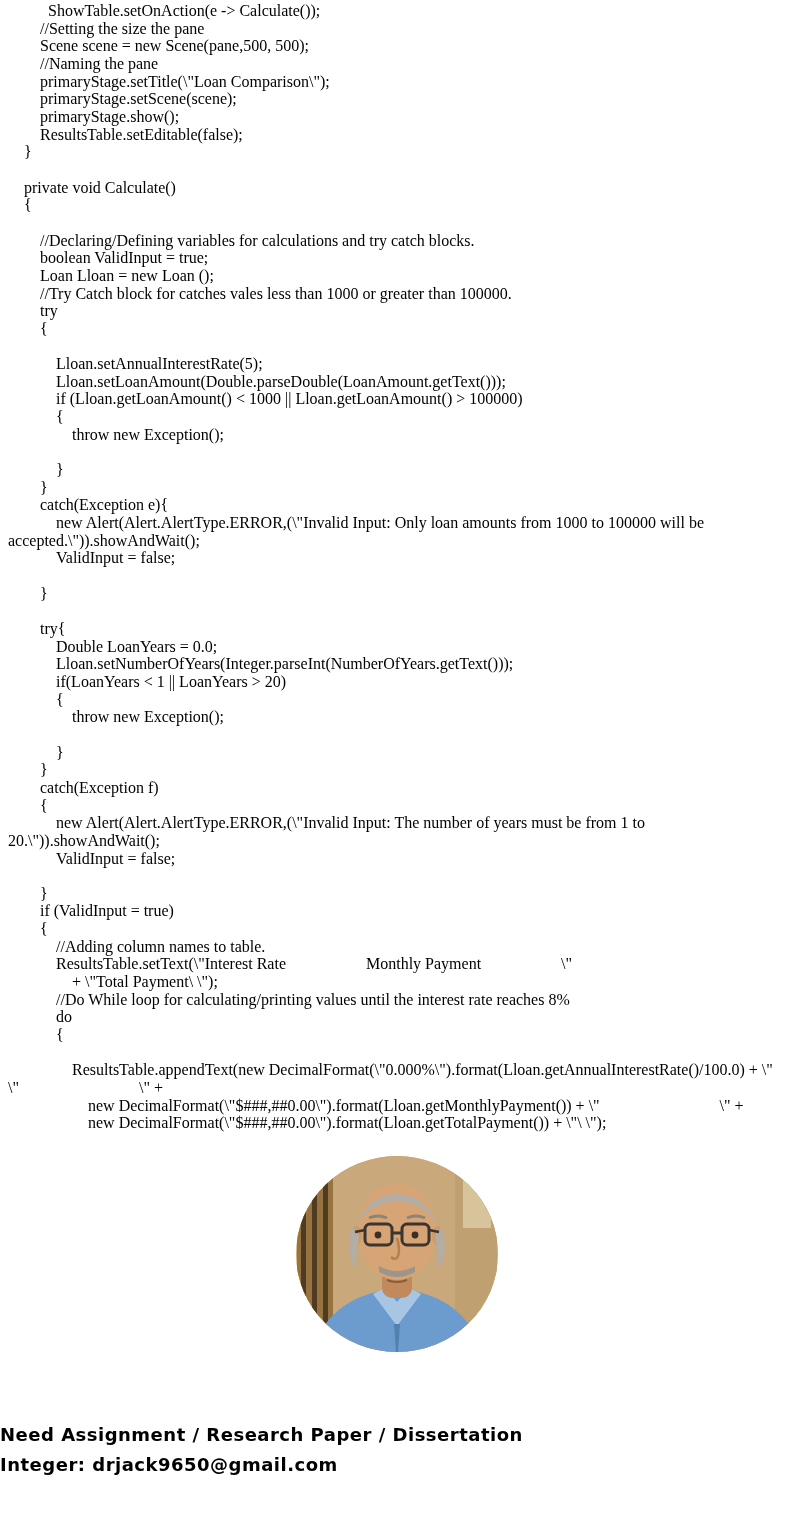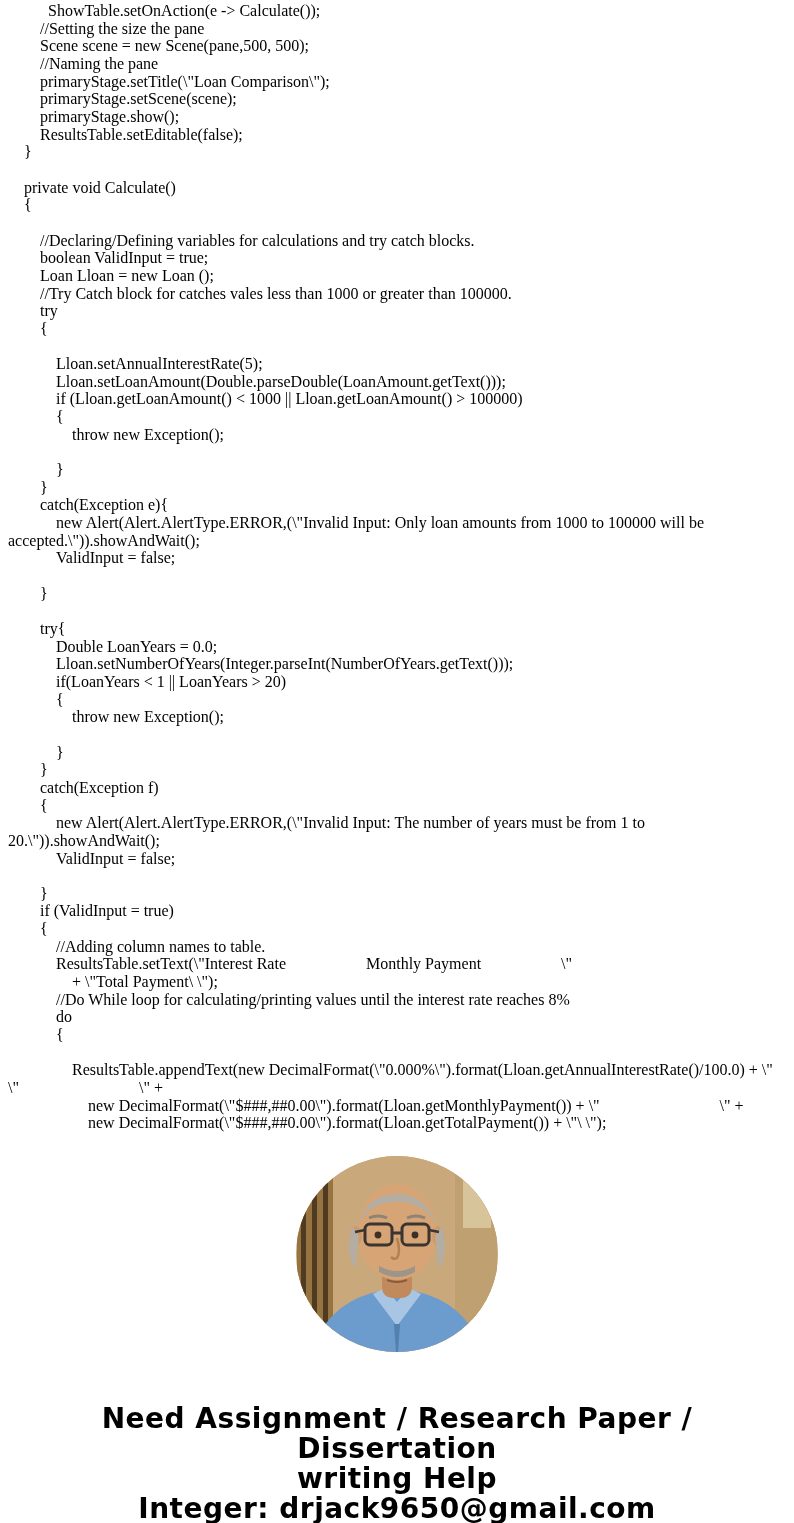--- a/index.html
+++ b/index.html
@@ -30,25 +30,25 @@
   .photo-wrap {
     width: 202px;
     height: 196px;
     margin: 22px auto 0 auto;
     border-radius: 50%;
     overflow: hidden;
     background: #c9a87c;
   }
   .photo-wrap svg { display: block; }
   .promo {
-    margin-top: 52px;
-    text-align: center;
+    margin-top: 68px;
+    text-align: left;
     font-family: "DejaVu Sans", "Liberation Sans", sans-serif;
     font-weight: bold;
-    font-size: 28px;
+    font-size: 18px;
     line-height: 30px;
     letter-spacing: 0.5px;
     color: #000000;
   }
 </style>
 </head>
 <body>
 
 <div class="page">
 
@@ -155,17 +155,16 @@
         <path d="M110 62 Q119 58 128 62" stroke="#8d8478" stroke-width="3" fill="none"></path>
         <path d="M100 82 Q104 96 100 102 Q97 104 94 101" stroke="#b5804f" stroke-width="2.5" fill="none"></path>
         <path d="M82 110 Q100 120 118 110 L118 116 Q100 126 82 116 Z" fill="#9d958a"></path>
         <path d="M90 124 Q100 128 110 124" stroke="#8a5a3a" stroke-width="2" fill="none"></path>
       </g>
     </svg>
   </div>
 
   <div class="promo">
     <div>Need Assignment / Research Paper / Dissertation</div>
-    <div>writing Help</div>
     <div>Integer: drjack9650@gmail.com</div>
   </div>
 
 </div>
 
 </body></html>

